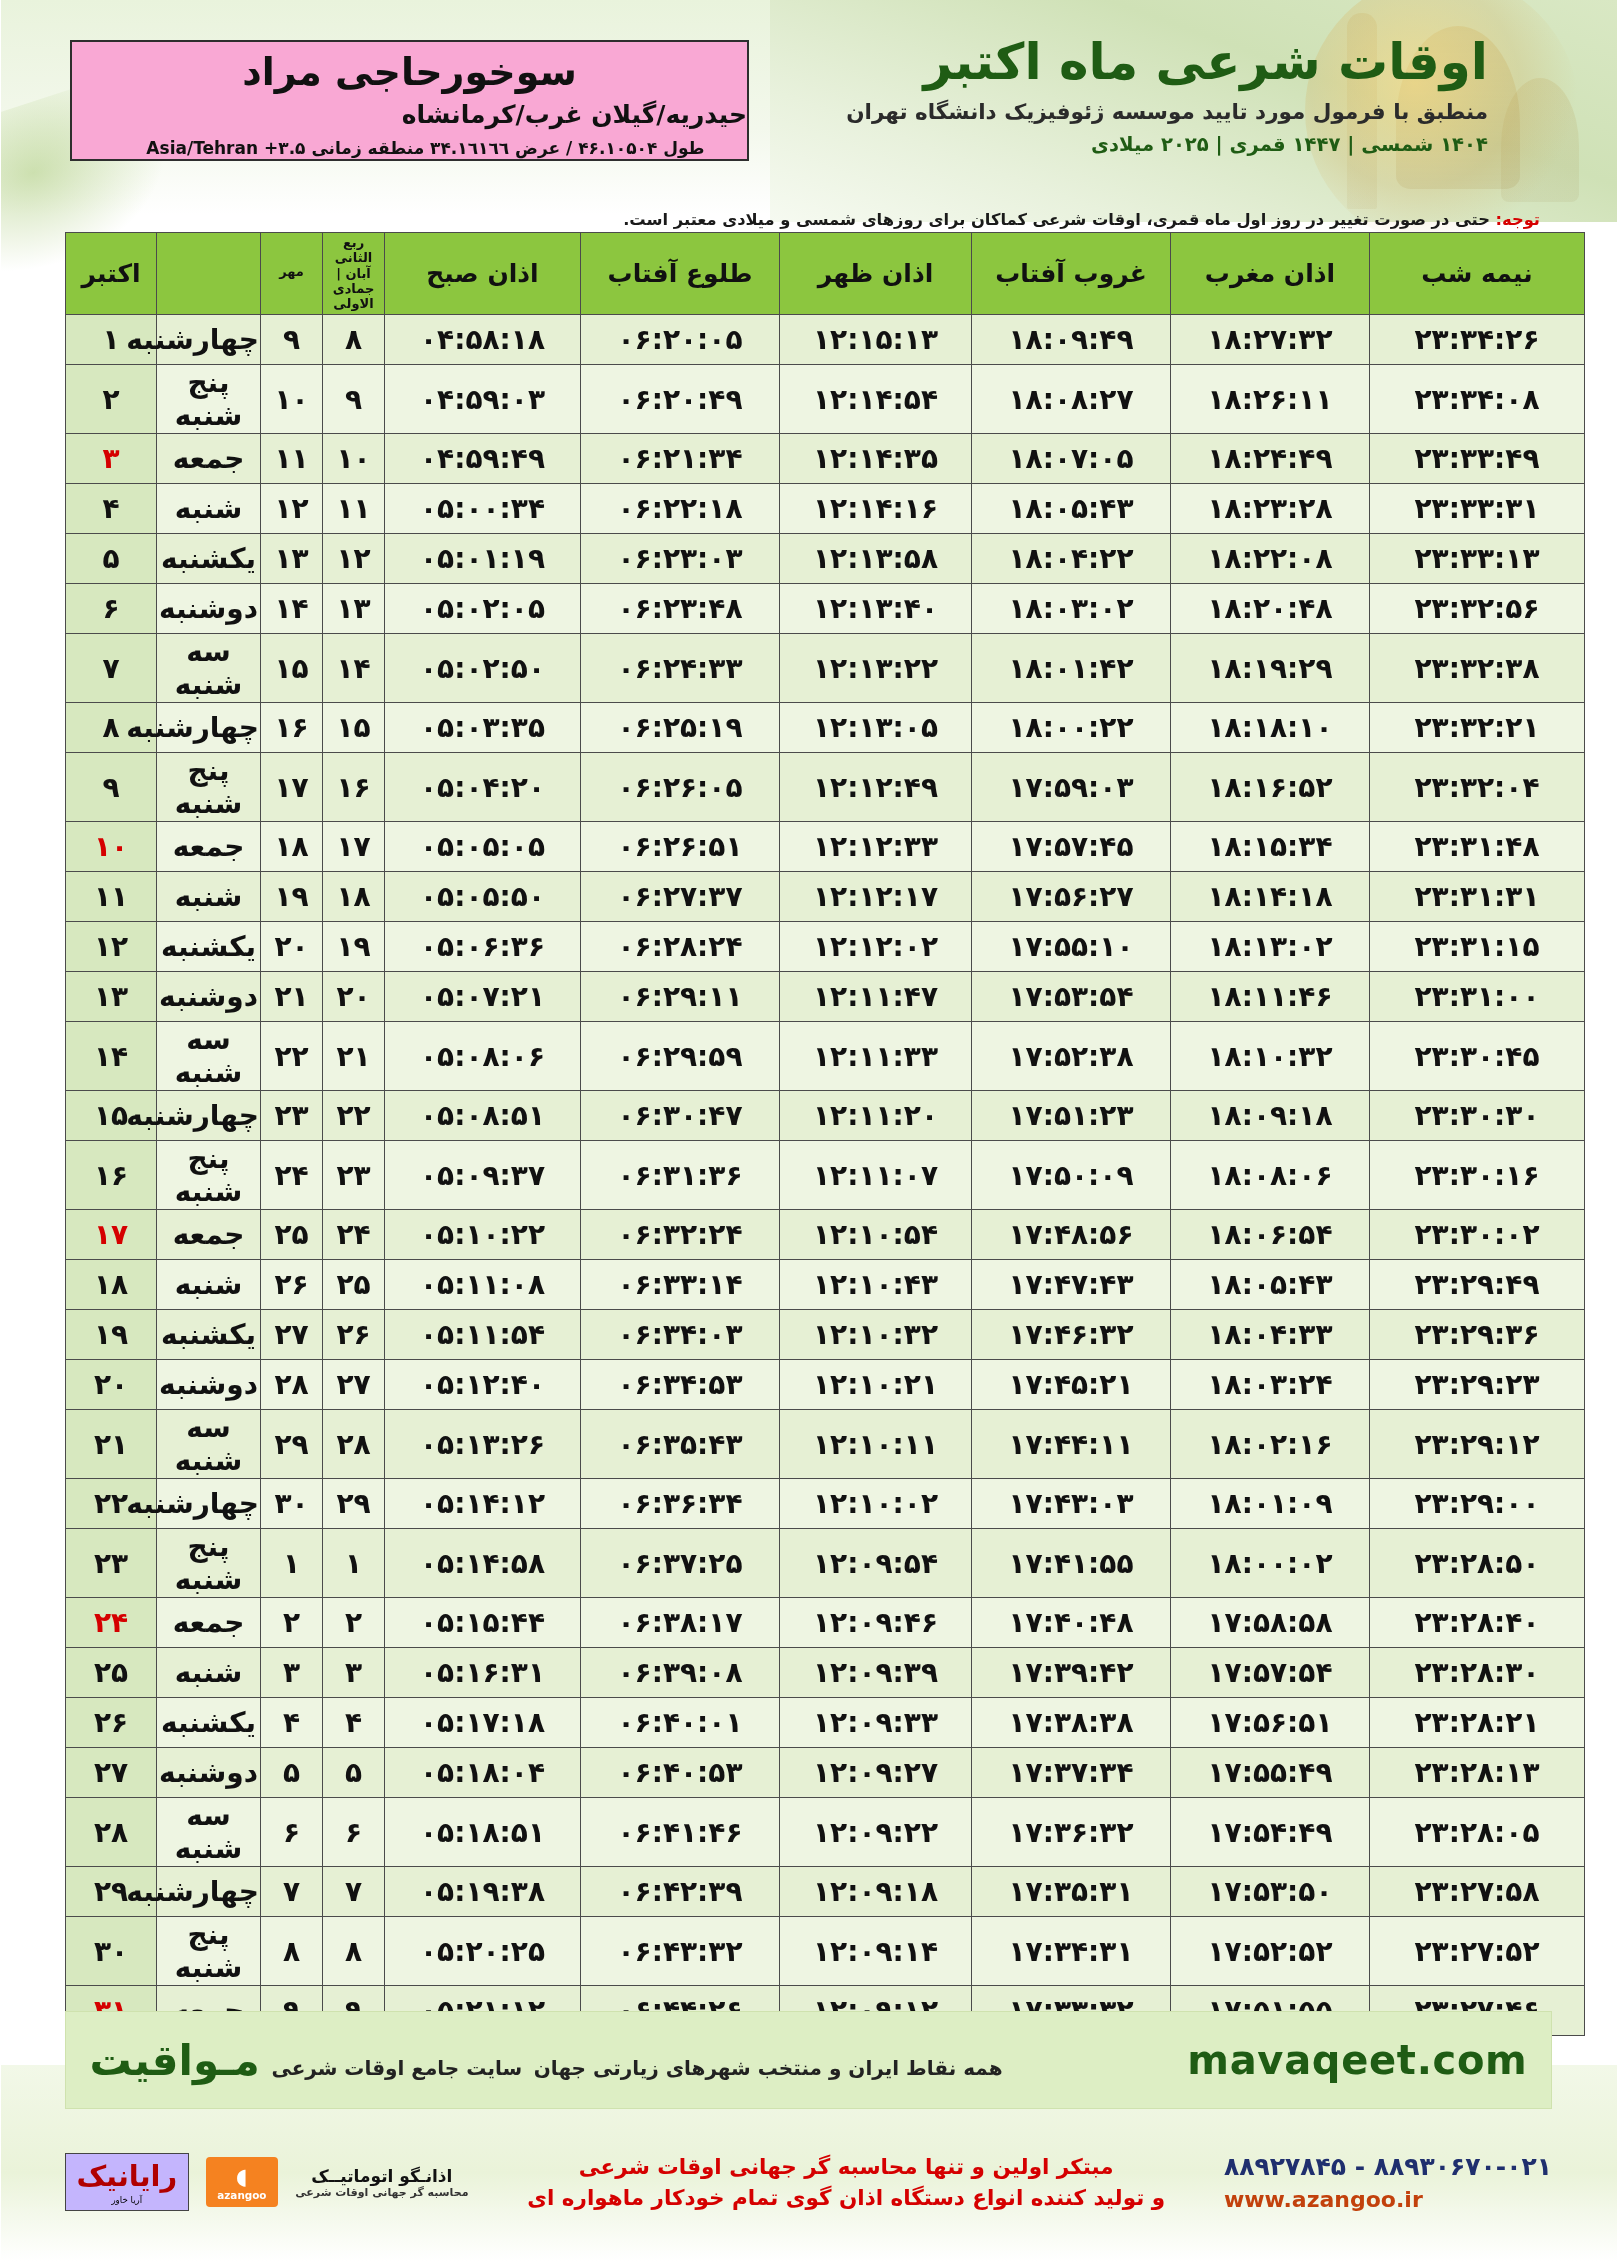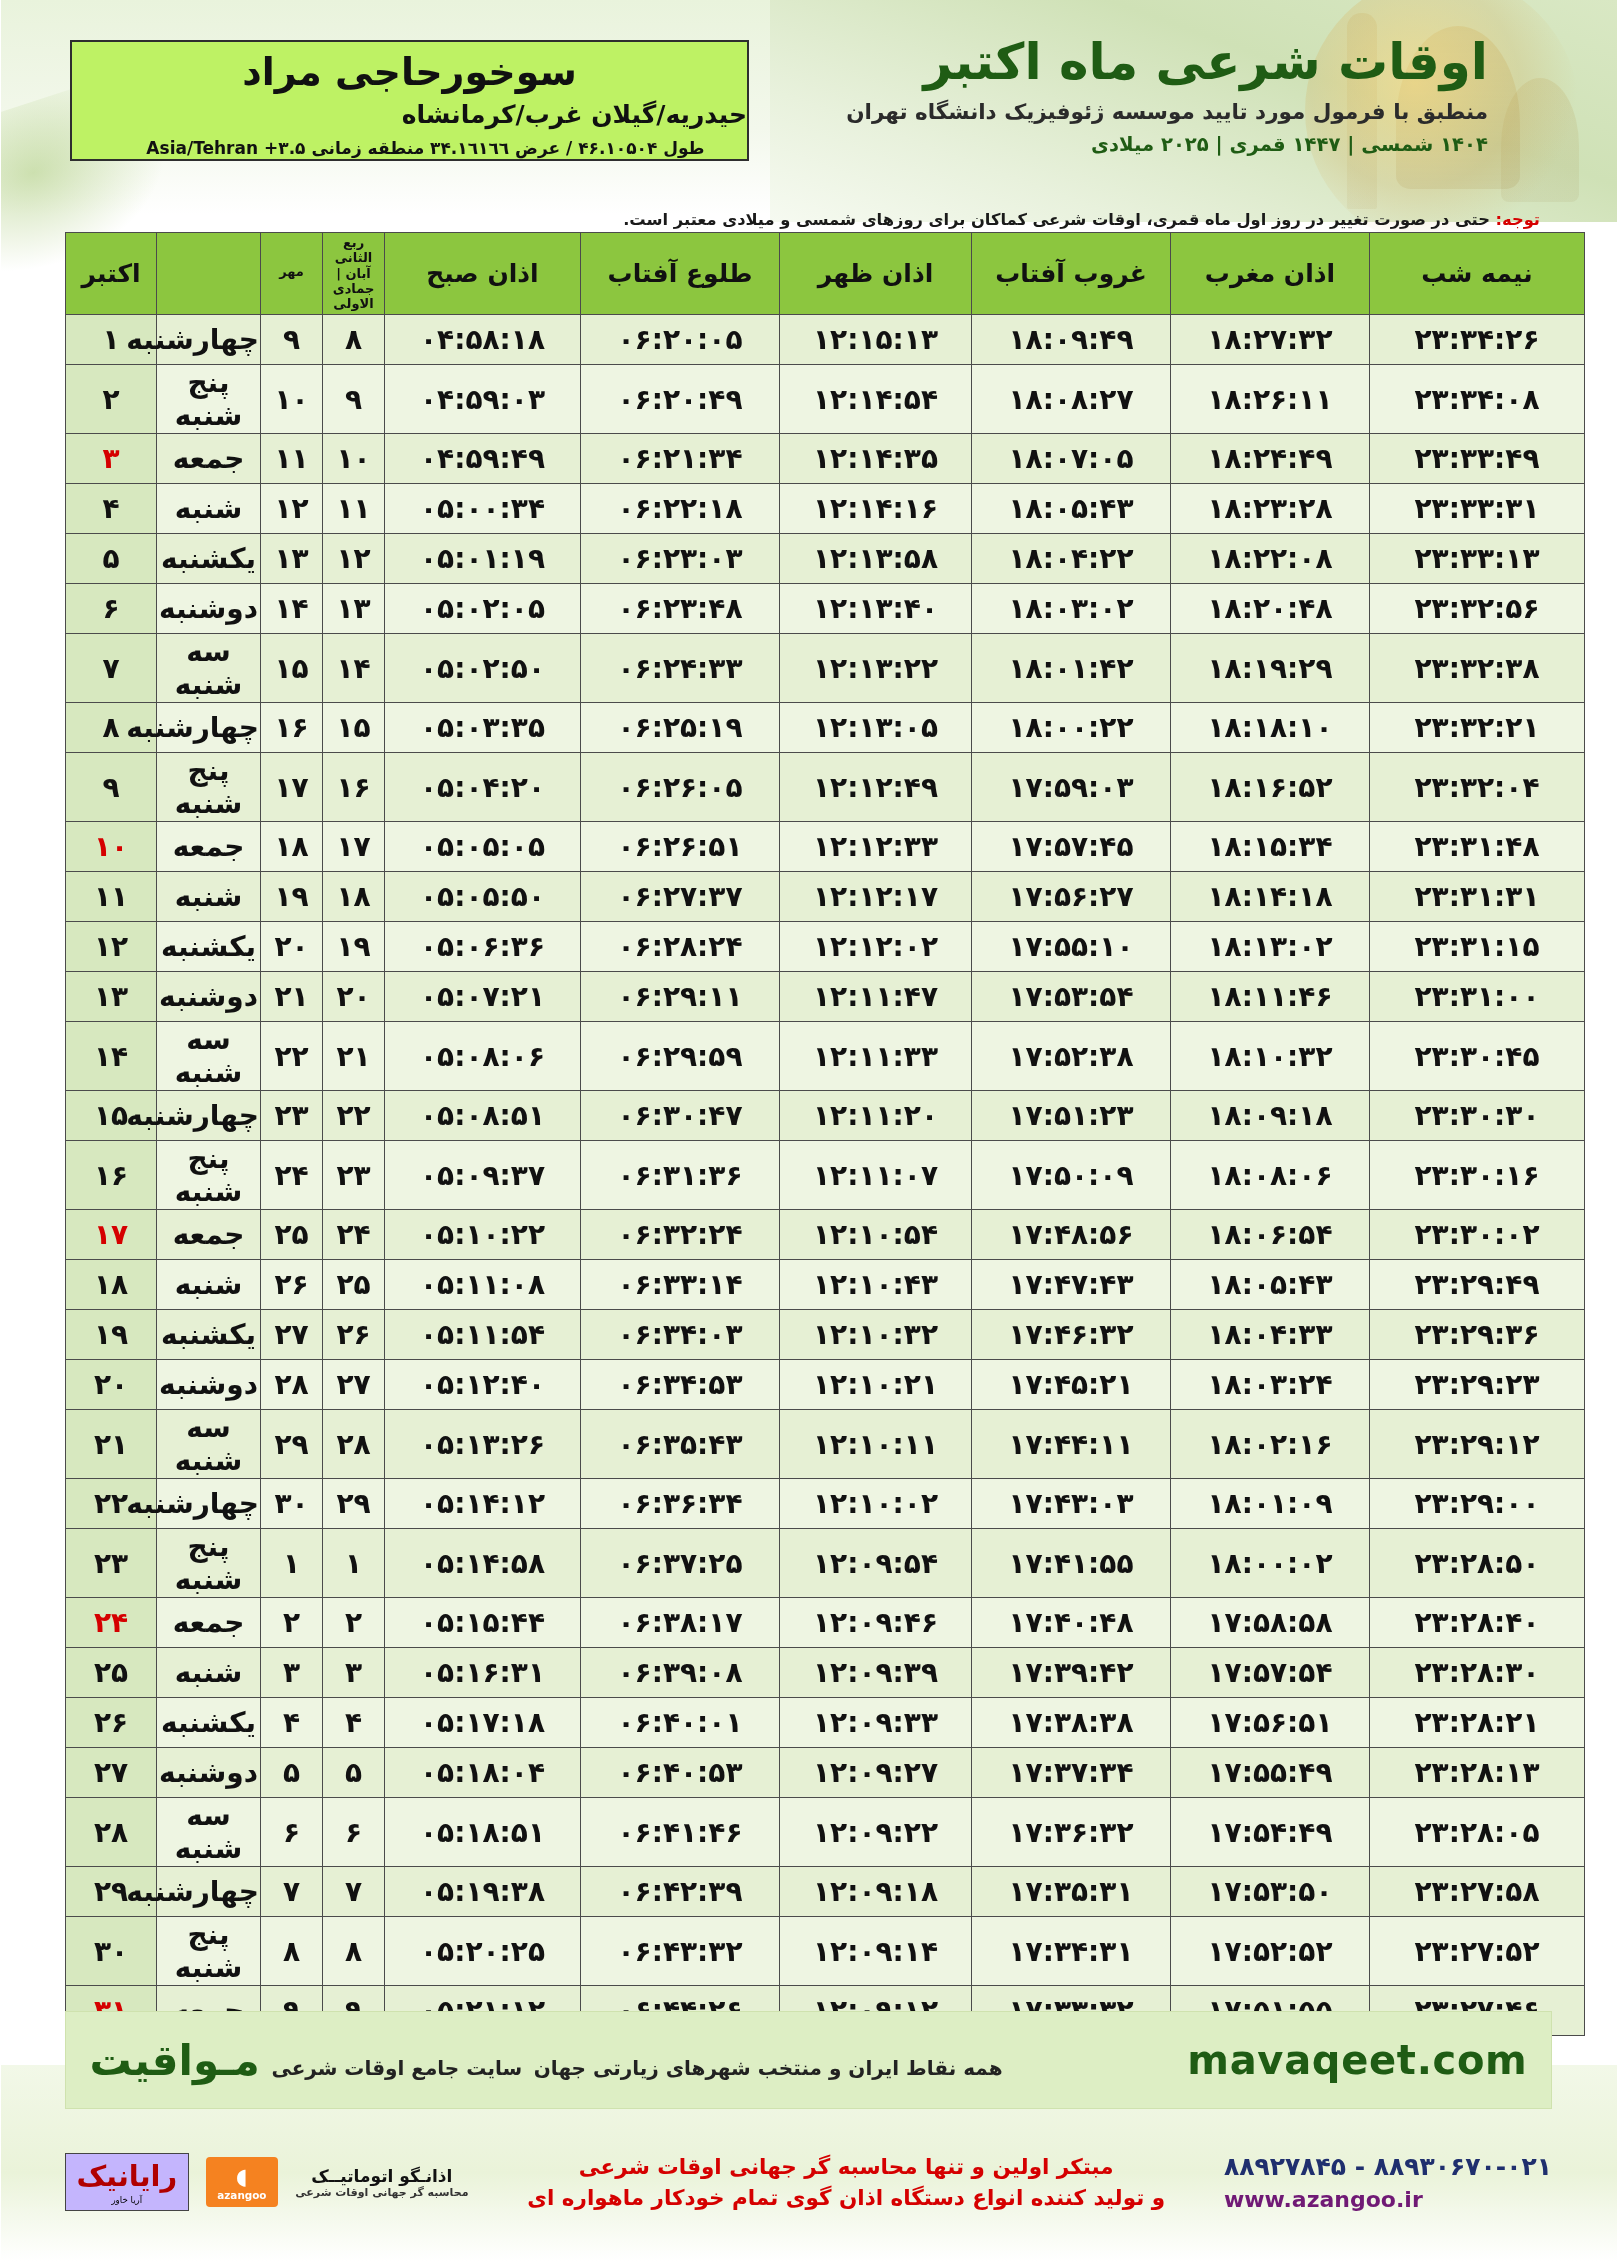--- a/index.html
+++ b/index.html
@@ -61,21 +61,21 @@
   }
   .sub-title{
     font-size:21.5px;font-weight:bold;color:#2b2b2b;margin-top:10.4px;
   }
   .dates-line{
     font-size:19.6px;font-weight:bold;color:#1f5c14;margin-top:9px;
   }
 
   .city-box{
     position:absolute;left:70px;top:40px;width:679px;height:121px;
-    border:2px solid #2e2e2e;background:#bef264;box-sizing:border-box;
+    border:2px solid #2e2e2e;background:#f9a8d4;box-sizing:border-box;
     text-align:center;padding-top:9px;
   }
   .city-name{font-size:38px;font-weight:bold;color:#111;line-height:1.15;}
   .city-sub{font-size:25px;font-weight:bold;color:#111;margin-top:5.2px;text-align:right;}
   .city-coords{font-size:17px;font-weight:bold;color:#111;margin-top:9px;letter-spacing:0;padding-left:32px;}
 
   .note-line{
     position:absolute;top:210px;right:78px;left:70px;text-align:right;
     font-size:16.3px;font-weight:bold;color:#1a1a1a;
   }
@@ -127,21 +127,21 @@
   .brand-mavaqeet{font-size:42px;font-weight:bold;color:#1f5c14;}
   .brand-tag{font-size:20px;font-weight:bold;color:#222;}
   .brand-site{font-size:40px;font-weight:bold;color:#1f5c14;letter-spacing:0.7px;}
 
   .footer-bottom{
     position:absolute;left:65px;top:2120px;width:1487px;height:124px;
     display:flex;align-items:center;justify-content:space-between;
   }
   .fb-left{direction:ltr;text-align:left;}
   .fb-phone{font-size:25px;font-weight:bold;color:#1f2f6e;}
-  .fb-url{font-size:22px;font-weight:bold;color:#701a75;margin-top:6.5px;}
+  .fb-url{font-size:22px;font-weight:bold;color:#c2410c;margin-top:6.5px;}
   .fb-mid{text-align:center;direction:rtl;}
   .fb-mid .l1{font-size:21.5px;font-weight:bold;color:#d50000;}
   .fb-mid .l2{font-size:21.5px;font-weight:bold;color:#d50000;margin-top:6.5px;}
   .fb-right{display:flex;align-items:center;gap:17px;}
   .logo-box{
     border:1.3px solid #444;padding:5.2px 10.4px;text-align:center;background:#c4b5fd;
   }
   .logo-rayanic{font-size:29px;font-weight:bold;color:#b00000;}
   .logo-azangoo{
     display:flex;flex-direction:column;align-items:center;justify-content:center;

